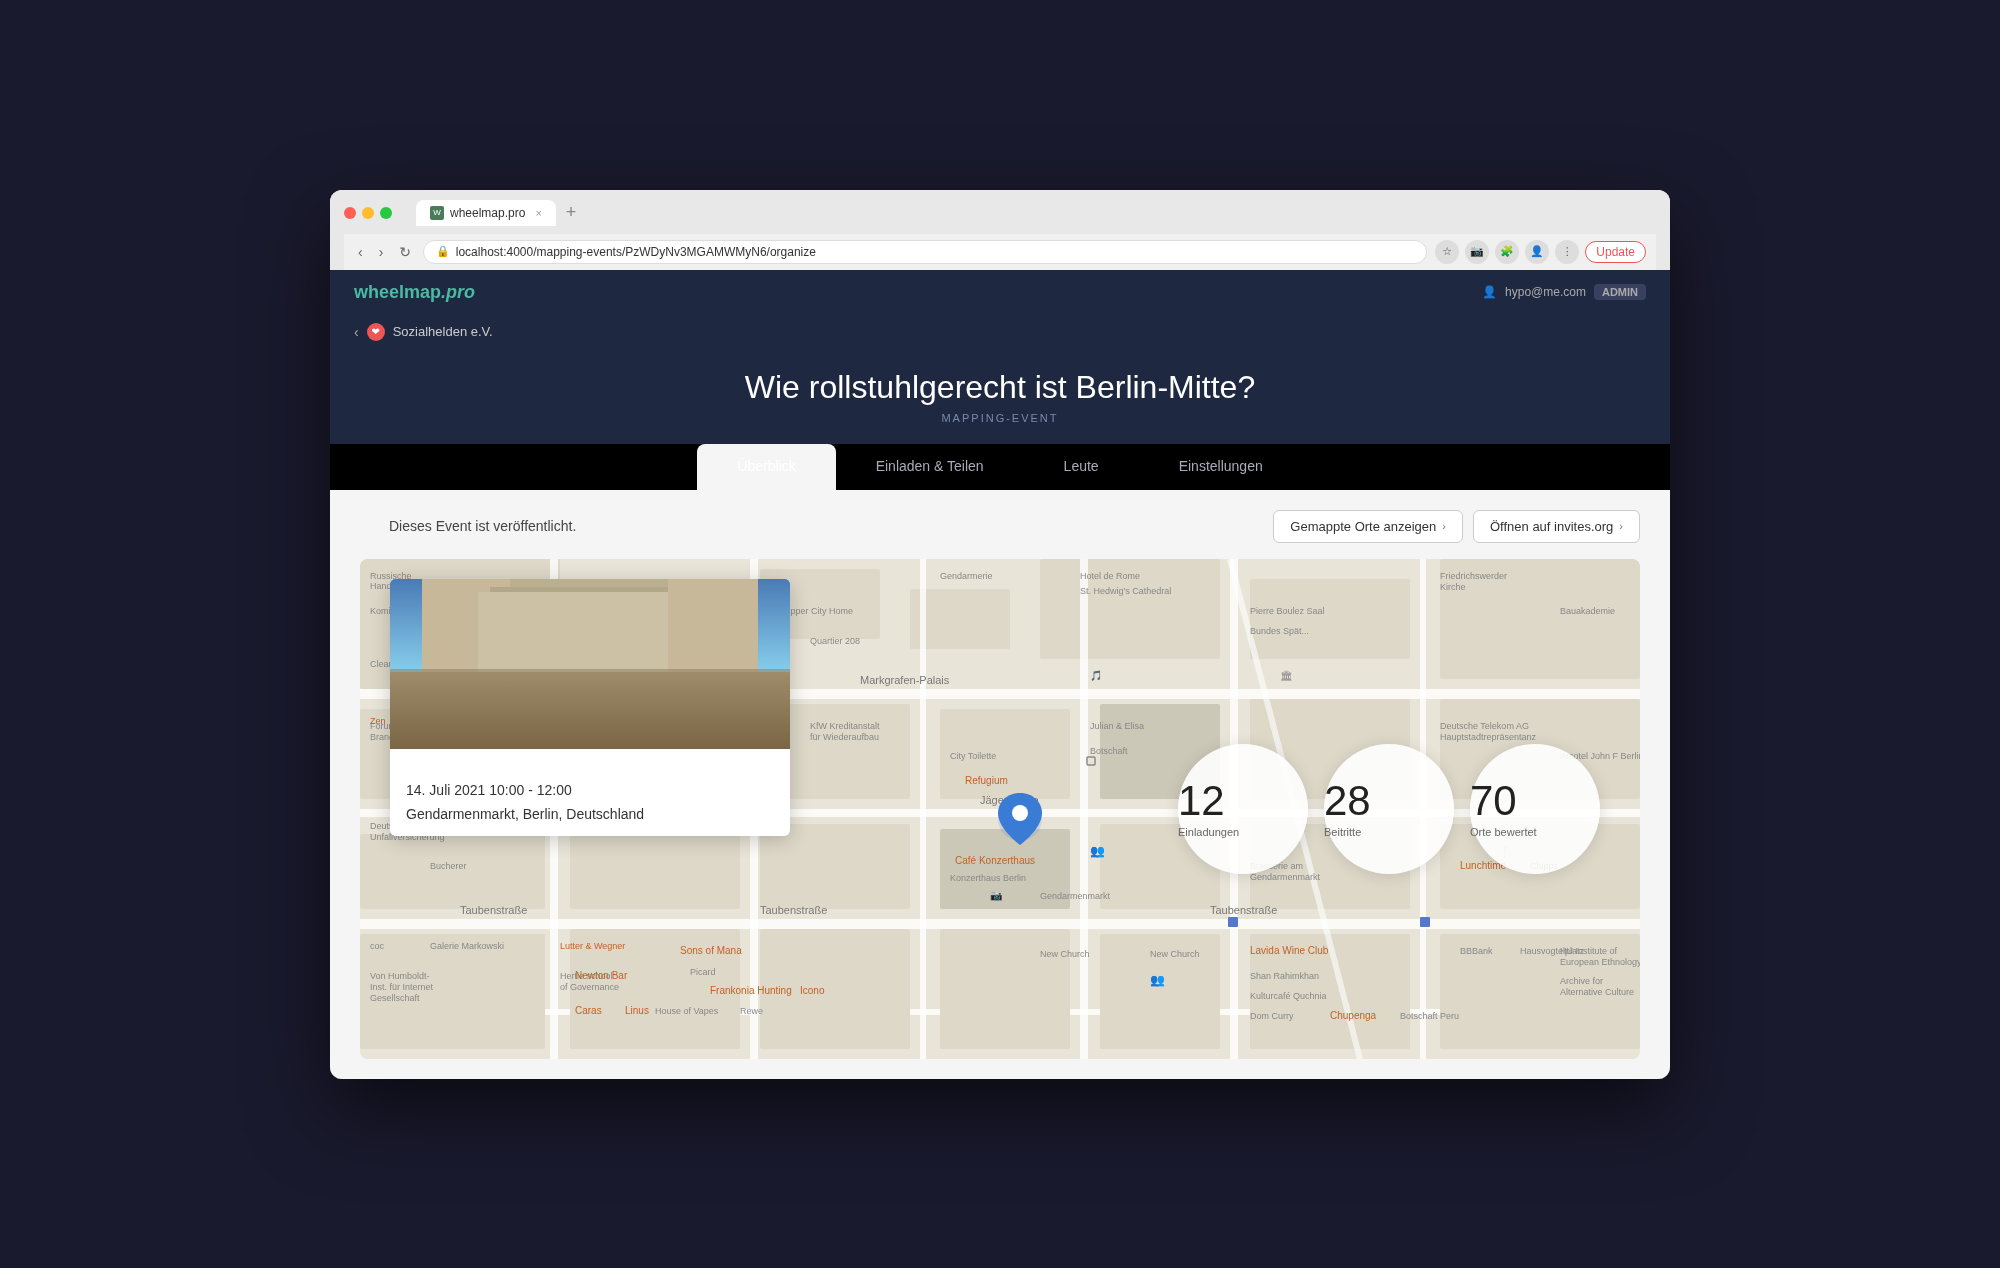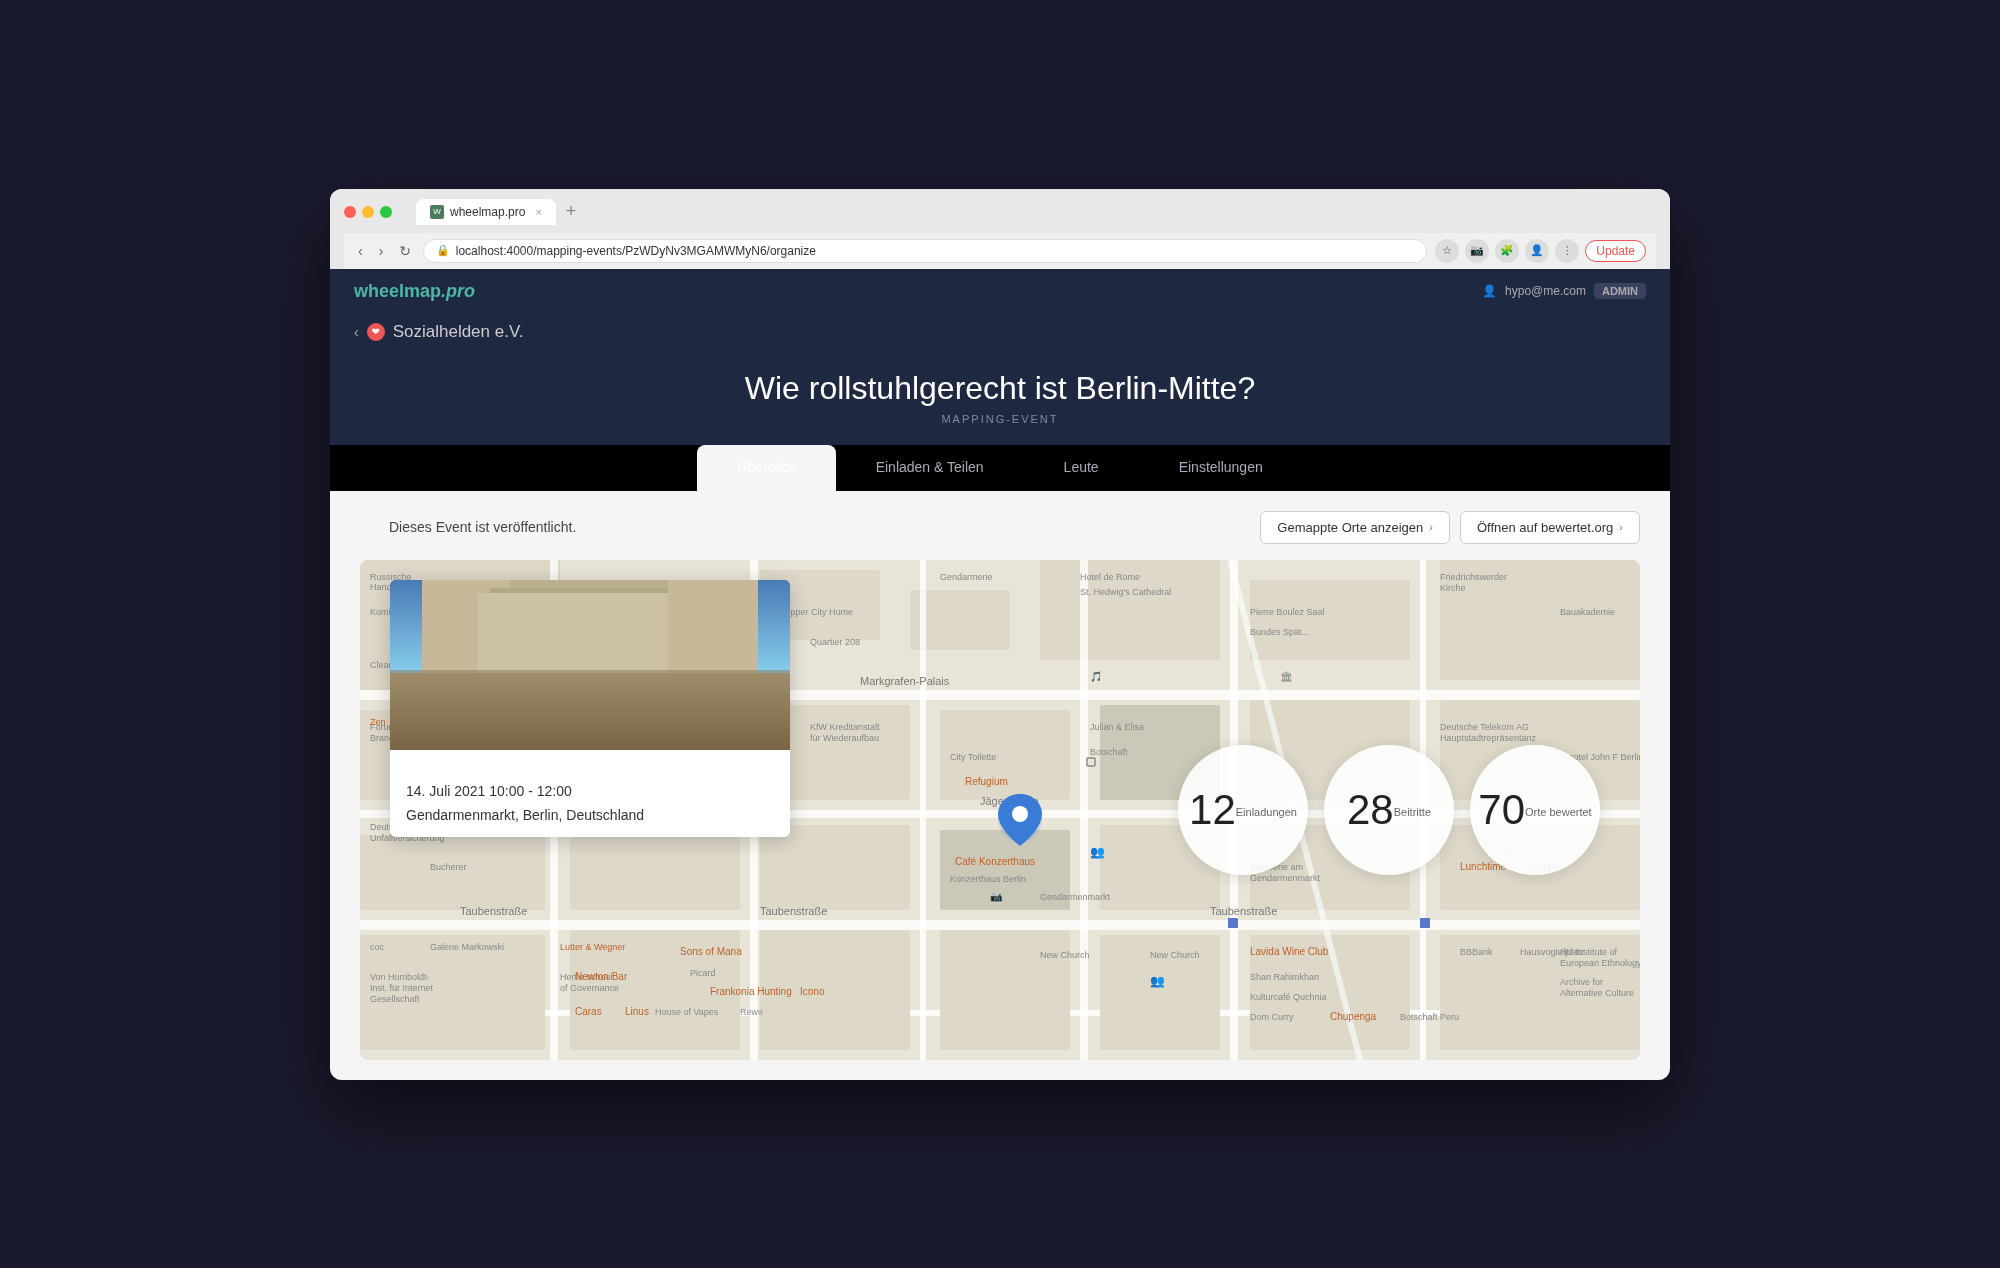--- a/index.html
+++ b/index.html
@@ -203,21 +203,21 @@
       background: #e55;
       border-radius: 50%;
       display: inline-flex;
       align-items: center;
       justify-content: center;
       font-size: 10px;
       color: white;
     }
     .breadcrumb-text {
       color: #ccc;
-      font-size: 17px;
+      font-size: 13px;
     }
 
     
     .event-title-section {
       background: #1e2840;
       text-align: center;
       padding: 20px 40px 0;
     }
     .event-title {
       font-size: 32px;
@@ -367,22 +367,22 @@
       display: flex;
       gap: 16px;
       align-items: center;
     }
     .stat-circle {
       width: 130px;
       height: 130px;
       border-radius: 50%;
       background: rgba(255,255,255,0.88);
       display: flex;
-      flex-direction: row;
-      align-items: center;
+      flex-direction: column;
+      align-items: flex-start;
       justify-content: center;
       box-shadow: 0 2px 16px rgba(0,0,0,0.12);
     }
     .stat-number {
       font-size: 42px;
       font-weight: 300;
       color: #222;
       line-height: 1;
     }
     .stat-label {
@@ -475,21 +475,21 @@
     <div class="main-content">
 
       <div class="status-bar">
         <span class="status-text">Dieses Event ist veröffentlicht.</span>
         <div class="status-actions">
           <button class="action-btn">
             <span>Gemappte Orte anzeigen</span>
             <span class="chevron">›</span>
           </button>
           <button class="action-btn">
-            <span>Öffnen auf bewertet.org</span>
+            <span>Öffnen auf invites.org</span>
             <span class="chevron">›</span>
           </button>
         </div>
       </div>
 
       <div class="map-container">
         
         <svg class="map-svg" viewBox="0 0 1280 500" xmlns="http://www.w3.org/2000/svg">
 
           <rect width="1280" height="500" fill="#e8e4d8"></rect>

